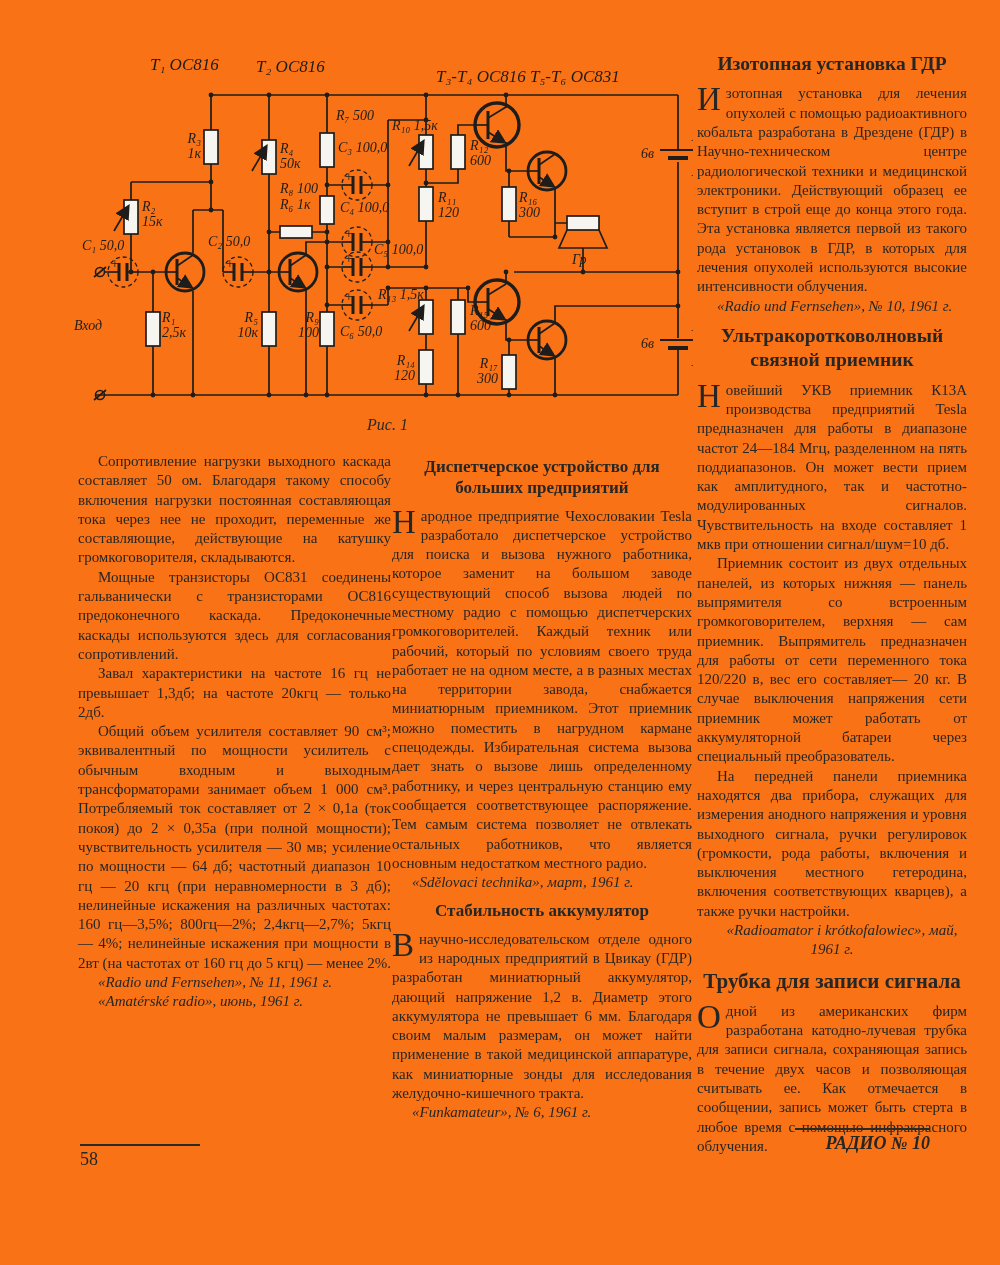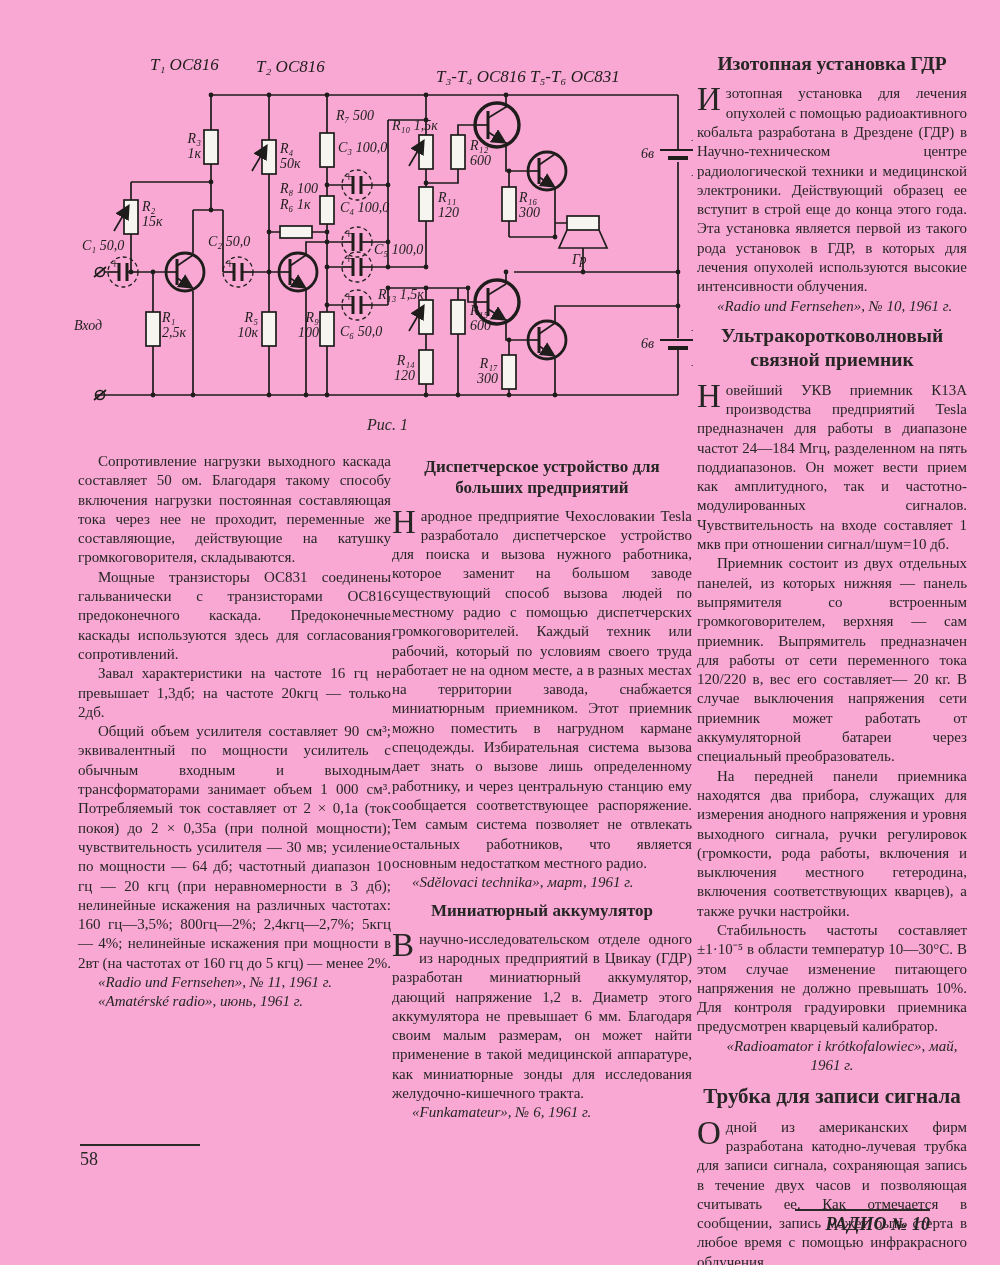--- a/index.html
+++ b/index.html
@@ -1,17 +1,17 @@
 <!DOCTYPE html>
 <html><head>
 <meta charset="utf-8">
 <style>
   html,body{margin:0;padding:0;}
   body{width:1000px;height:1265px;background:#e8e6e0;font-family:"Liberation Serif",serif;}
-  .page{position:relative;width:1000px;height:1265px;background:#f9a8d4;color:#262624;overflow:hidden;}
+  .page{position:relative;width:1000px;height:1265px;background:#f97316;color:#262624;overflow:hidden;}
   .col{position:absolute;text-align:justify;font-size:15px;line-height:19.3px;}
   .col p{margin:0;text-indent:20px;}
   .col p.dc{text-indent:0;}
   .dropcap{float:left;font-size:33px;line-height:27px;padding:2px 5px 0 0;}
   .src{font-style:italic;margin:1px 0 6px;text-indent:0;}
   .src-right{text-align:center;}
   h2.art{font-weight:bold;text-align:center;margin:8px 0 8px;line-height:1.25;text-indent:0;}
   .mid-title{font-size:17px;}
   .right-title{font-size:19.5px;}
   .figcap{position:absolute;left:70px;top:416px;width:635px;text-align:center;font-style:italic;font-size:16px;color:#2a2a28;}
@@ -20,21 +20,21 @@
   .lb{font-size:14px;}
   .w{stroke:#1e1d1b;stroke-width:1.7;fill:none;}
   .res{fill:#f6f5f0;stroke:#1e1d1b;stroke-width:1.7;}
   .tr{fill:none;stroke:#1e1d1b;}
   .capc{fill:none;stroke:#1e1d1b;stroke-width:1.3;stroke-dasharray:4,3;}
   .plate{stroke:#1e1d1b;stroke-width:3;}
   .dot{fill:#1e1d1b;}
   .footer-left{position:absolute;left:80px;top:1144px;}
   .footer-left .rule{width:120px;border-top:2.5px solid #2a2a28;margin-bottom:3px;}
   .footer-left .num{font-size:18px;}
-  .footer-right{position:absolute;right:70px;top:1209px;text-align:right;}
+  .footer-right{position:absolute;right:70px;top:1128px;text-align:right;}
   .footer-right .rule{width:135px;border-top:2px solid #2a2a28;margin:0 0 3px auto;}
   .footer-right .jr{font-size:18px;font-weight:bold;font-style:italic;}
 </style>
 </head>
 <body>
 
 <div class="page">
 
   <svg style="position:absolute;left:58px;top:50px" width="635" height="385" viewBox="0 0 635 385">
     <defs>
@@ -306,35 +306,34 @@
     <p>Завал характеристики на частоте 16 гц не превышает 1,3дб; на частоте 20кгц — только 2дб.</p>
     <p>Общий объем усилителя составляет 90 см³; эквивалентный по мощности усилитель с обычным входным и выходным трансформаторами занимает объем 1 000 см³. Потребляемый ток составляет от 2 × 0,1а (ток покоя) до 2 × 0,35а (при полной мощности); чувствительность усилителя — 30 мв; усиление по мощности — 64 дб; частотный диапазон 10 гц — 20 кгц (при неравномерности в 3 дб); нелинейные искажения на различных частотах: 160 гц—3,5%; 800гц—2%; 2,4кгц—2,7%; 5кгц — 4%; нелинейные искажения при мощности в 2вт (на частотах от 160 гц до 5 кгц) — менее 2%.</p>
     <p class="src">«Radio und Fernsehen», № 11, 1961 г.</p>
     <p class="src">«Amatérské radio», июнь, 1961 г.</p>
   </div>
 
   <div class="col" style="left:392px;top:448px;width:300px;">
     <h2 class="art mid-title">Диспетчерское устройство для больших предприятий</h2>
     <p class="dc"><span class="dropcap">Н</span><span>ародное предприятие Чехословакии Tesla разработало диспетчерское устройство для поиска и вызова нужного работника, которое заменит на большом заводе существующий способ вызова людей по местному радио с помощью диспетчерских громкоговорителей. Каждый техник или рабочий, который по условиям своего труда работает не на одном месте, а в разных местах на территории завода, снабжается миниатюрным приемником. Этот приемник можно поместить в нагрудном кармане спецодежды. Избирательная система вызова дает знать о вызове лишь определенному работнику, и через центральную станцию ему сообщается соответствующее распоряжение. Тем самым система позволяет не отвлекать остальных работников, что является основным недостатком местного радио.</span></p>
     <p class="src">«Sdělovaci technika», март, 1961 г.</p>
-    <h2 class="art mid-title">Миниатюрный аккумулятор</h2>
+    <h2 class="art mid-title">Стабильность аккумулятор</h2>
     <p class="dc"><span class="dropcap">В</span><span>научно-исследовательском отделе одного из народных предприятий в Цвикау (ГДР) разработан миниатюрный аккумулятор, дающий напряжение 1,2 в. Диаметр этого аккумулятора не превышает 6 мм. Благодаря своим малым размерам, он может найти применение в такой медицинской аппаратуре, как миниатюрные зонды для исследования желудочно-кишечного тракта.</span></p>
     <p class="src">«Funkamateur», № 6, 1961 г.</p>
   </div>
 
   <div class="col" style="left:697px;top:52px;width:270px;">
     <h2 class="art right-title" style="margin-top:0;">Изотопная установка ГДР</h2>
     <p class="dc"><span class="dropcap">И</span><span>зотопная установка для лечения опухолей с помощью радиоактивного кобальта разработана в Дрездене (ГДР) в Научно-техническом центре радиологической техники и медицинской электроники. Действующий образец ее вступит в строй еще до конца этого года. Эта установка является первой из такого рода установок в ГДР, в которых для лечения опухолей используются высокие интенсивности облучения.</span></p>
     <p class="src">«Radio und Fernsehen», № 10, 1961 г.</p>
 
     <h2 class="art right-title">Ультракоротковолновый связной приемник</h2>
     <p class="dc"><span class="dropcap">Н</span><span>овейший УКВ приемник К13А производства предприятий Tesla предназначен для работы в диапазоне частот 24—184 Мгц, разделенном на пять поддиапазонов. Он может вести прием как амплитудного, так и частотно-модулированных сигналов. Чувствительность на входе составляет 1 мкв при отношении сигнал/шум=10 дб.</span></p>
     <p>Приемник состоит из двух отдельных панелей, из которых нижняя — панель выпрямителя со встроенным громкоговорителем, верхняя — сам приемник. Выпрямитель предназначен для работы от сети переменного тока 120/220 в, вес его составляет— 20 кг. В случае выключения напряжения сети приемник может работать от аккумуляторной батареи через специальный преобразователь.</p>
     <p>На передней панели приемника находятся два прибора, служащих для измерения анодного напряжения и уровня выходного сигнала, ручки регулировок (громкости, рода работы, включения и выключения местного гетеродина, включения соответствующих кварцев), а также ручки настройки.</p>
-    <p>Стабильность частоты составляет ±1·10⁻⁵ в области температур 10—30°С. В этом случае изменение питающего напряжения не должно превышать 10%. Для контроля градуировки приемника предусмотрен кварцевый калибратор.</p>
     <p class="src src-right">«Radioamator i krótkofalowiec», май, 1961 г.</p>
 
     <h2 class="art right-title" style="font-size:21px;">Трубка для записи сигнала</h2>
     <p class="dc"><span class="dropcap">О</span><span>дной из американских фирм разработана катодно-лучевая трубка для записи сигнала, сохраняющая запись в течение двух часов и позволяющая считывать ее. Как отмечается в сообщении, запись может быть стерта в любое время с помощью инфракрасного облучения.</span></p>
 
   </div>
 
   <div class="footer-left">
     <div class="rule"></div>
     <div class="num">58</div>

